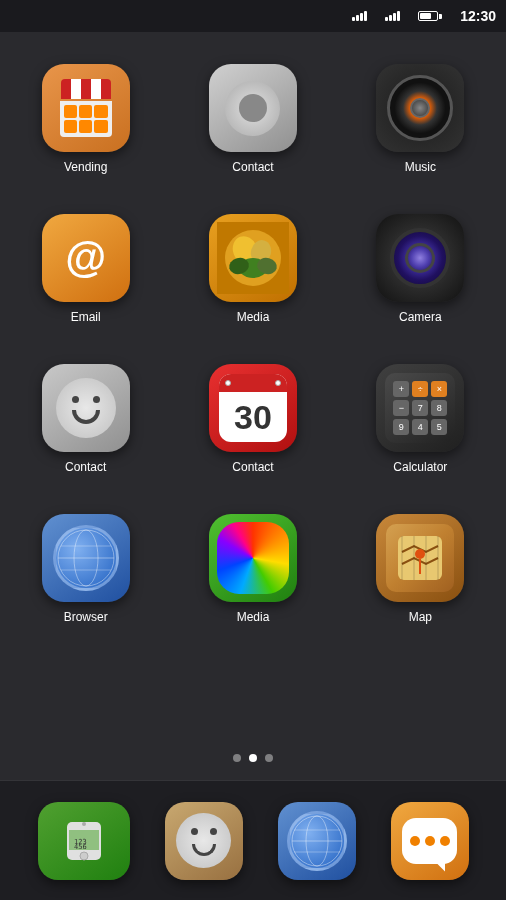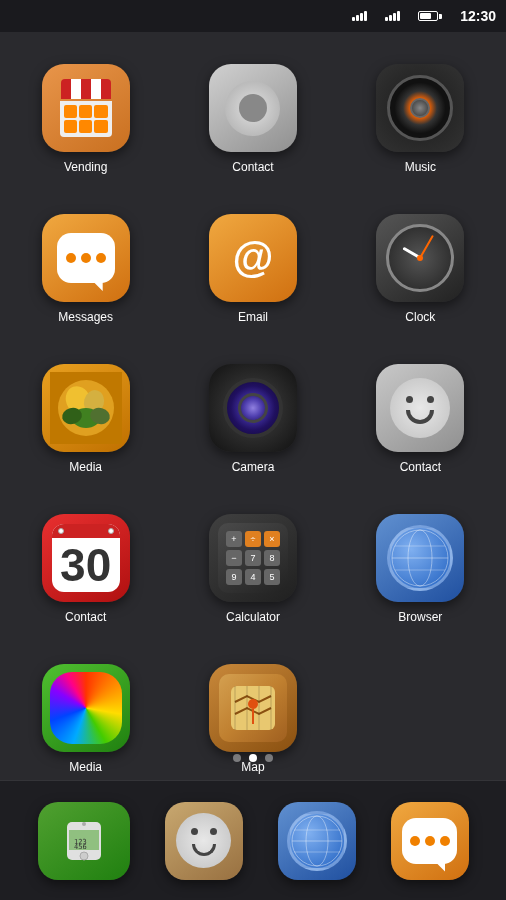--- a/index.html
+++ b/index.html
@@ -439,21 +439,21 @@
       border-radius: 50%;
       background: white;
       border: 1px solid #aaa;
     }
 
     .calendar-number {
       flex: 1;
       display: flex;
       align-items: center;
       justify-content: center;
-      font-size: 46px;
+      font-size: 34px;
       font-weight: bold;
       color: #333;
     }
 
     
     .calc-inner {
       width: 70px;
       height: 70px;
       background: linear-gradient(145deg, #4a4a4a, #222);
       border-radius: 10px;
@@ -654,48 +654,28 @@
 
   <div class="app-item">
     <div class="app-icon icon-music">
       <div class="music-speaker">
         <div class="music-center"></div>
       </div>
     </div>
     <span class="app-label">Music</span>
   </div>
 
-  <div class="app-item">
-    <div class="app-icon icon-messages">
-      <div class="messages-bubble">
-        <div class="msg-dot"></div>
-        <div class="msg-dot"></div>
-        <div class="msg-dot"></div>
-      </div>
-    </div>
-    <span class="app-label">Messages</span>
-  </div>
 
   <div class="app-item">
     <div class="app-icon icon-email">
       <div class="email-at">@</div>
     </div>
     <span class="app-label">Email</span>
   </div>
 
-  <div class="app-item">
-    <div class="app-icon icon-clock">
-      <div class="clock-face">
-        <div class="clock-hand-hour"></div>
-        <div class="clock-hand-min"></div>
-        <div class="clock-center"></div>
-      </div>
-    </div>
-    <span class="app-label">Clock</span>
-  </div>
 
   <div class="app-item">
     <div class="app-icon icon-media">
       <svg width="72" height="72" viewBox="0 0 72 72">
         <rect width="72" height="72" fill="#c07800"></rect>
         <ellipse cx="36" cy="36" rx="28" ry="28" fill="#e0a020"></ellipse>
         <ellipse cx="28" cy="28" rx="12" ry="14" fill="#f0c030" transform="rotate(-20 28 28)"></ellipse>
         <ellipse cx="44" cy="30" rx="10" ry="12" fill="#d4b040" transform="rotate(15 44 30)"></ellipse>
         <ellipse cx="36" cy="46" rx="14" ry="10" fill="#408020"></ellipse>
         <ellipse cx="22" cy="44" rx="10" ry="8" fill="#306018" transform="rotate(-15 22 44)"></ellipse>

